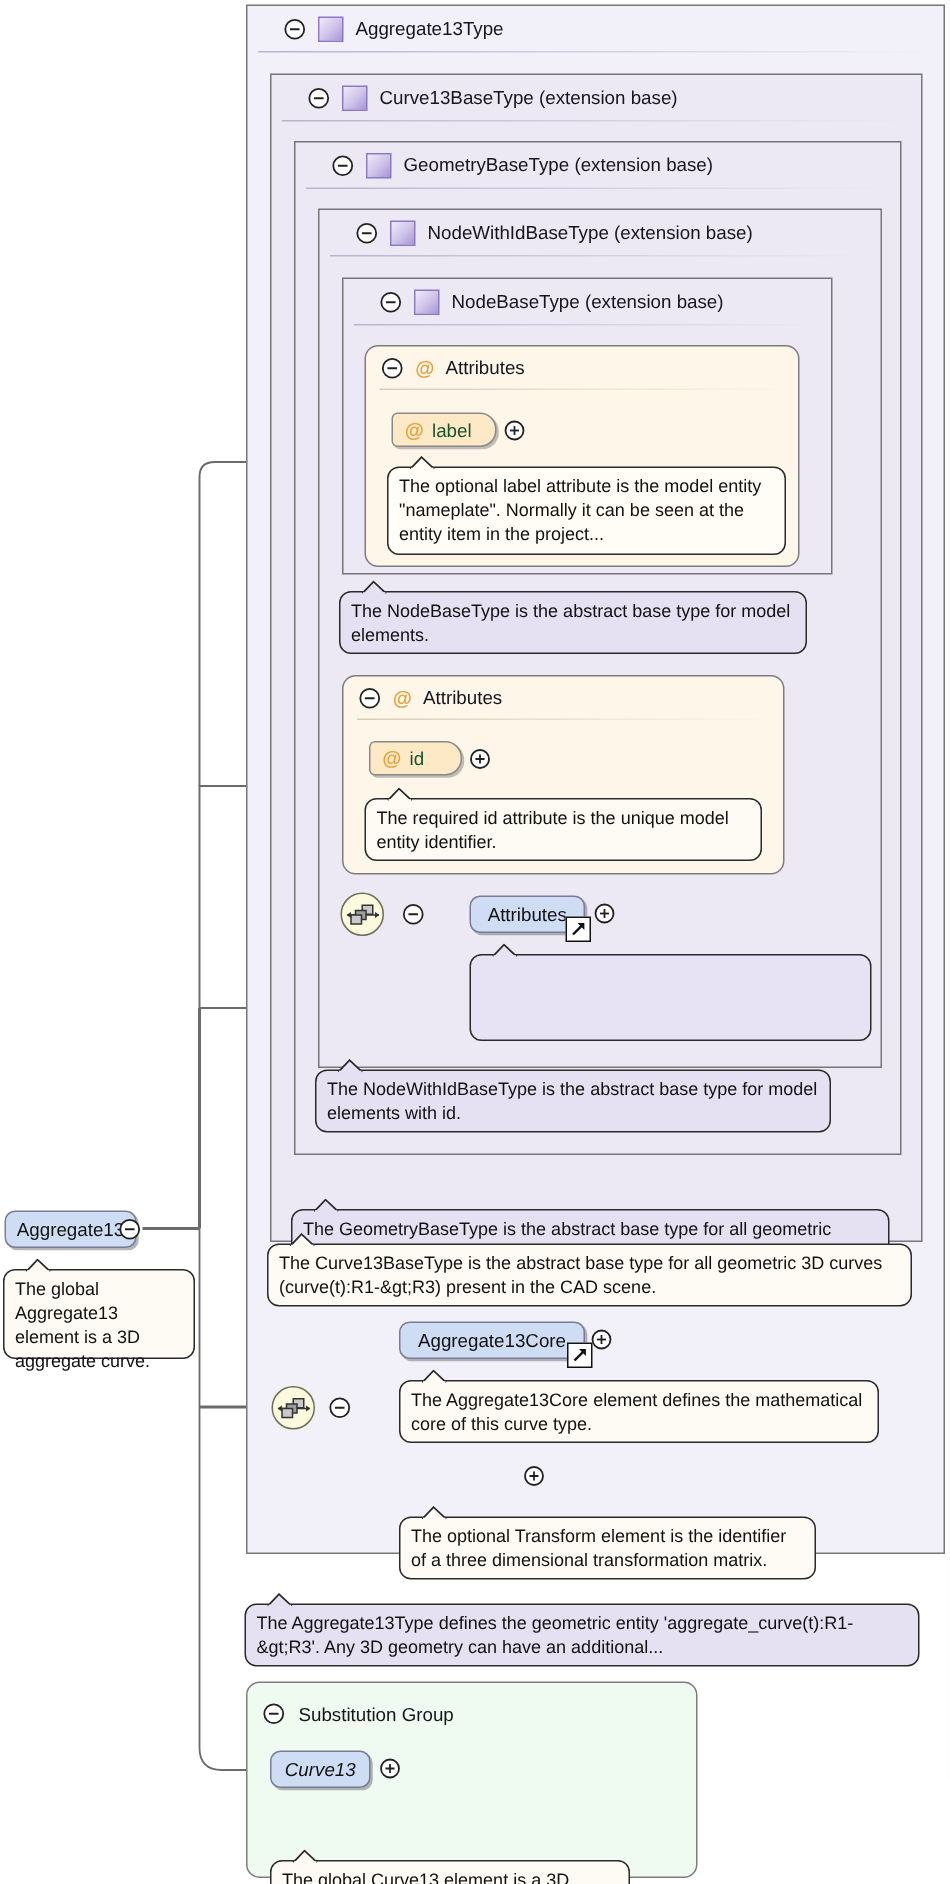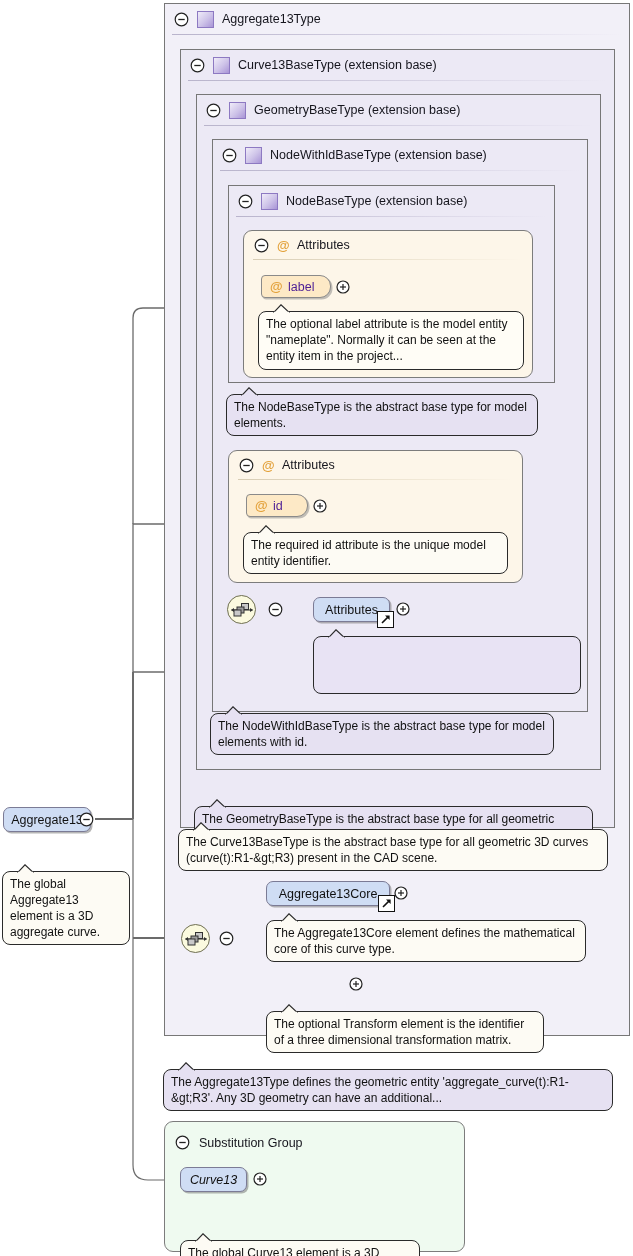--- a/index.html
+++ b/index.html
@@ -16,21 +16,21 @@
   
   .abs{position:absolute;box-sizing:border-box;}
 
   
   .typebox{
     background:#ece9f5;border:1.6px solid #777777;
   }
   .typebox.outer{background:#f2f0f8;}
   .typebox .hdr{
     position:absolute;left:0;top:0;height:30px;width:100%;
-    display:flex;align-items:center;gap:8px;padding-left:9px;box-sizing:border-box;
+    display:flex;align-items:center;gap:8px;padding-left:24px;box-sizing:border-box;
   }
   .typebox .hdr .lbl{font-size:12.5px;color:#15151d;white-space:nowrap;}
   .hdr-rule{position:absolute;left:7px;right:7px;top:30px;height:1px;
     background:linear-gradient(to right,#b9b4cc,#d9d5e6 60%,rgba(240,238,248,0));}
 
   
   .glyph{width:15px;height:15px;flex:0 0 15px;position:relative;}
   .glyph svg{display:block;}
 
   
@@ -52,21 +52,21 @@
   .attr-rule{position:absolute;left:9px;right:9px;top:28px;height:1px;
     background:linear-gradient(to right,#d8cdb4,#efe6d3 60%,rgba(253,246,233,0));}
 
   
   .attrpill{
     height:23px;border:1.4px solid #8a8a8a;border-radius:4px 11px 11px 4px;
     background:#fde9c6;display:flex;align-items:center;gap:5px;
     padding:0 11px 0 7px;box-sizing:border-box;
     box-shadow:1.5px 1.5px 0 rgba(120,120,120,.45);
   }
-  .attrpill .nm{font-size:12.5px;color:#4c1d95;}
+  .attrpill .nm{font-size:12.5px;color:#14532d;}
 
   
   .elpill{
     height:25px;border:1.4px solid #7b7b95;border-radius:7px;
     background:#cfddf4;display:flex;align-items:center;justify-content:center;
     padding:0 11px;box-sizing:border-box;font-size:12.5px;color:#111;
     box-shadow:1.5px 1.5px 0 rgba(110,110,110,.5);
   }
   .elpill.plain{box-shadow:none;border-radius:8px;margin-top:40px;}
 
@@ -484,21 +484,21 @@
   <div class="abs elpill" style="left:3px;top:807px;width:88px;">
     <span>Aggregate13</span>
   </div>
   <div class="abs" style="left:79px;top:812px;">
     <svg width="15" height="15">
         <circle cx="7.5" cy="7.5" r="6.3" fill="#fff" stroke="#222" stroke-width="1.2"></circle>
         <line x1="4.3" y1="7.5" x2="10.7" y2="7.5" stroke="#222" stroke-width="1.3"></line>
       </svg>
   </div>
 
-  <div class="abs balloon ivory" style="left:2px;top:871px;width:128px;height:74px;">
+  <div class="abs balloon ivory" style="left:2px;top:846px;width:128px;height:60px;">
     <span class="tail">
       <svg width="17" height="9">
           <polyline points="0.6,8.6 8,0.8 16.4,8.6" fill="#fdfbf4" stroke="#2a2a2a" stroke-width="1.2"></polyline>
           <line x1="1" y1="8.6" x2="16" y2="8.6" stroke="#fdfbf4" stroke-width="1.6"></line>
         </svg>
     </span>
     <span>The global Aggregate13 element is a 3D aggregate curve.</span>
   </div>
 
 </div>

